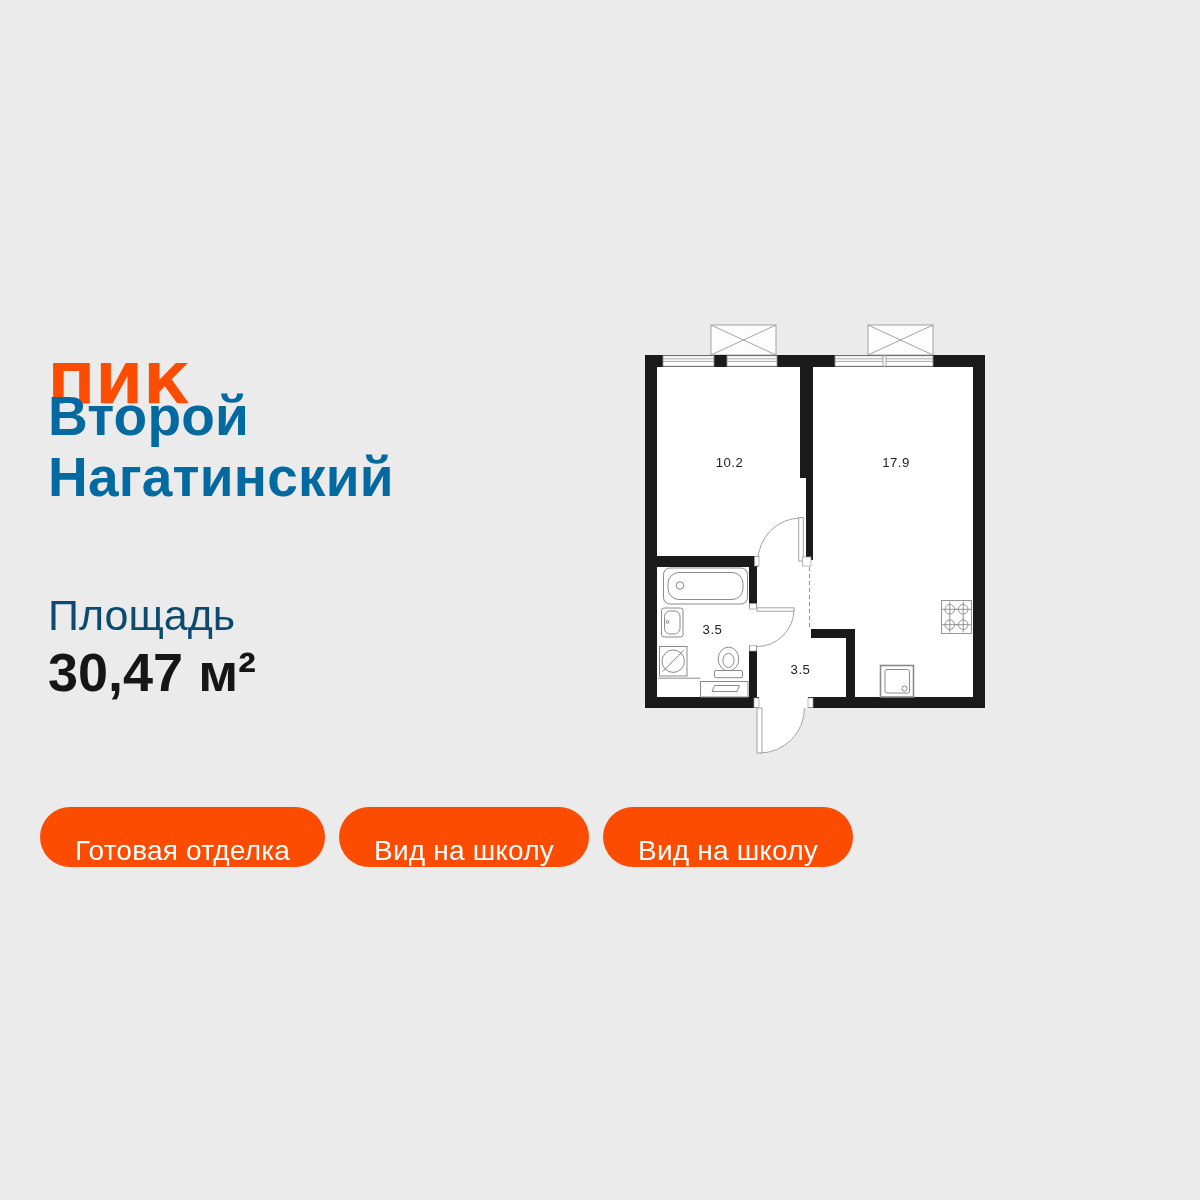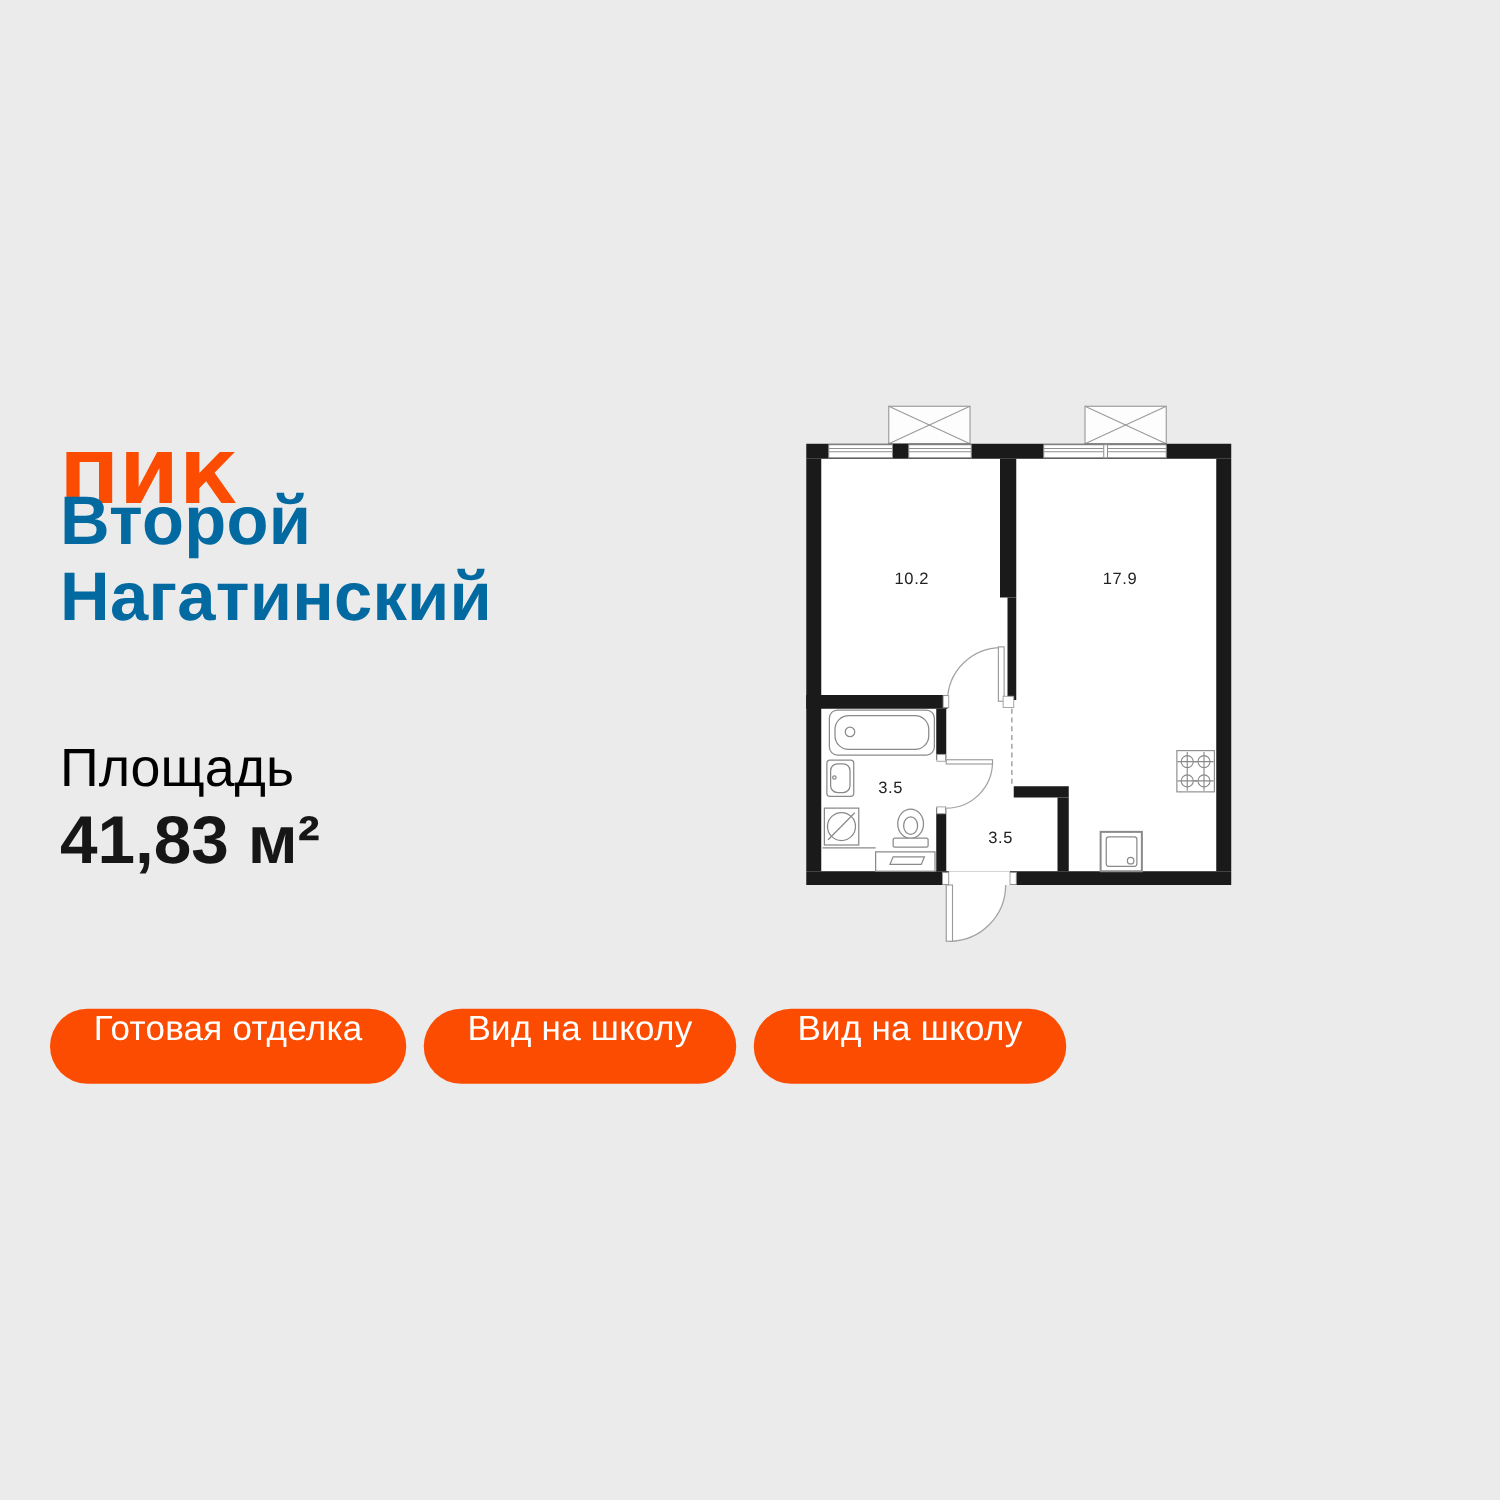--- a/index.html
+++ b/index.html
@@ -12,49 +12,49 @@
     font-weight:900;font-size:56px;line-height:1;
     color:#FC4C02;letter-spacing:1px;margin-top:38px;
   }
   .title{
     position:absolute;left:48px;top:386px;width:470px;
     font-size:55px;line-height:61px;font-weight:700;
     color:#0369a1;letter-spacing:0.2px;margin:0;
   }
   .area-label{
     position:absolute;left:48px;top:592px;
-    font-size:43px;line-height:1.1;font-weight:400;color:#000000;
+    font-size:43px;line-height:1.1;font-weight:400;color:#0c4a6e;
   }
   .area-value{
     position:absolute;left:48px;top:643px;
     font-size:54px;line-height:1.1;font-weight:700;color:#161616;
   }
   .tags{
     position:absolute;left:40px;top:807px;
     display:flex;gap:14px;
   }
   .tag{
     height:60px;border-radius:30px;background:#FC4C02;
-    display:flex;align-items:flex-start;justify-content:center;
+    display:flex;align-items:flex-end;justify-content:center;
     padding:0 35px;color:#FFFFFF;font-size:28px;font-weight:500;
     letter-spacing:0.2px;white-space:nowrap;cursor:pointer;
   }
   .floorplan{position:absolute;left:640px;top:318px;width:350px;height:442px;}
 </style>
 </head>
 <body>
 
 <div class="canvas">
 
   <div class="logo">ПИК</div>
 
   <h1 class="title">Второй Нагатинский</h1>
 
   <div class="area-label">Площадь</div>
-  <div class="area-value">41,83 м²</div>
+  <div class="area-value">30,47 м²</div>
 
   <div class="tags">
     <div class="tag">
       <span>Готовая отделка</span>
     </div>
     <div class="tag">
       <span>Вид на школу</span>
     </div>
     <div class="tag">
       <span>Вид на школу</span>

